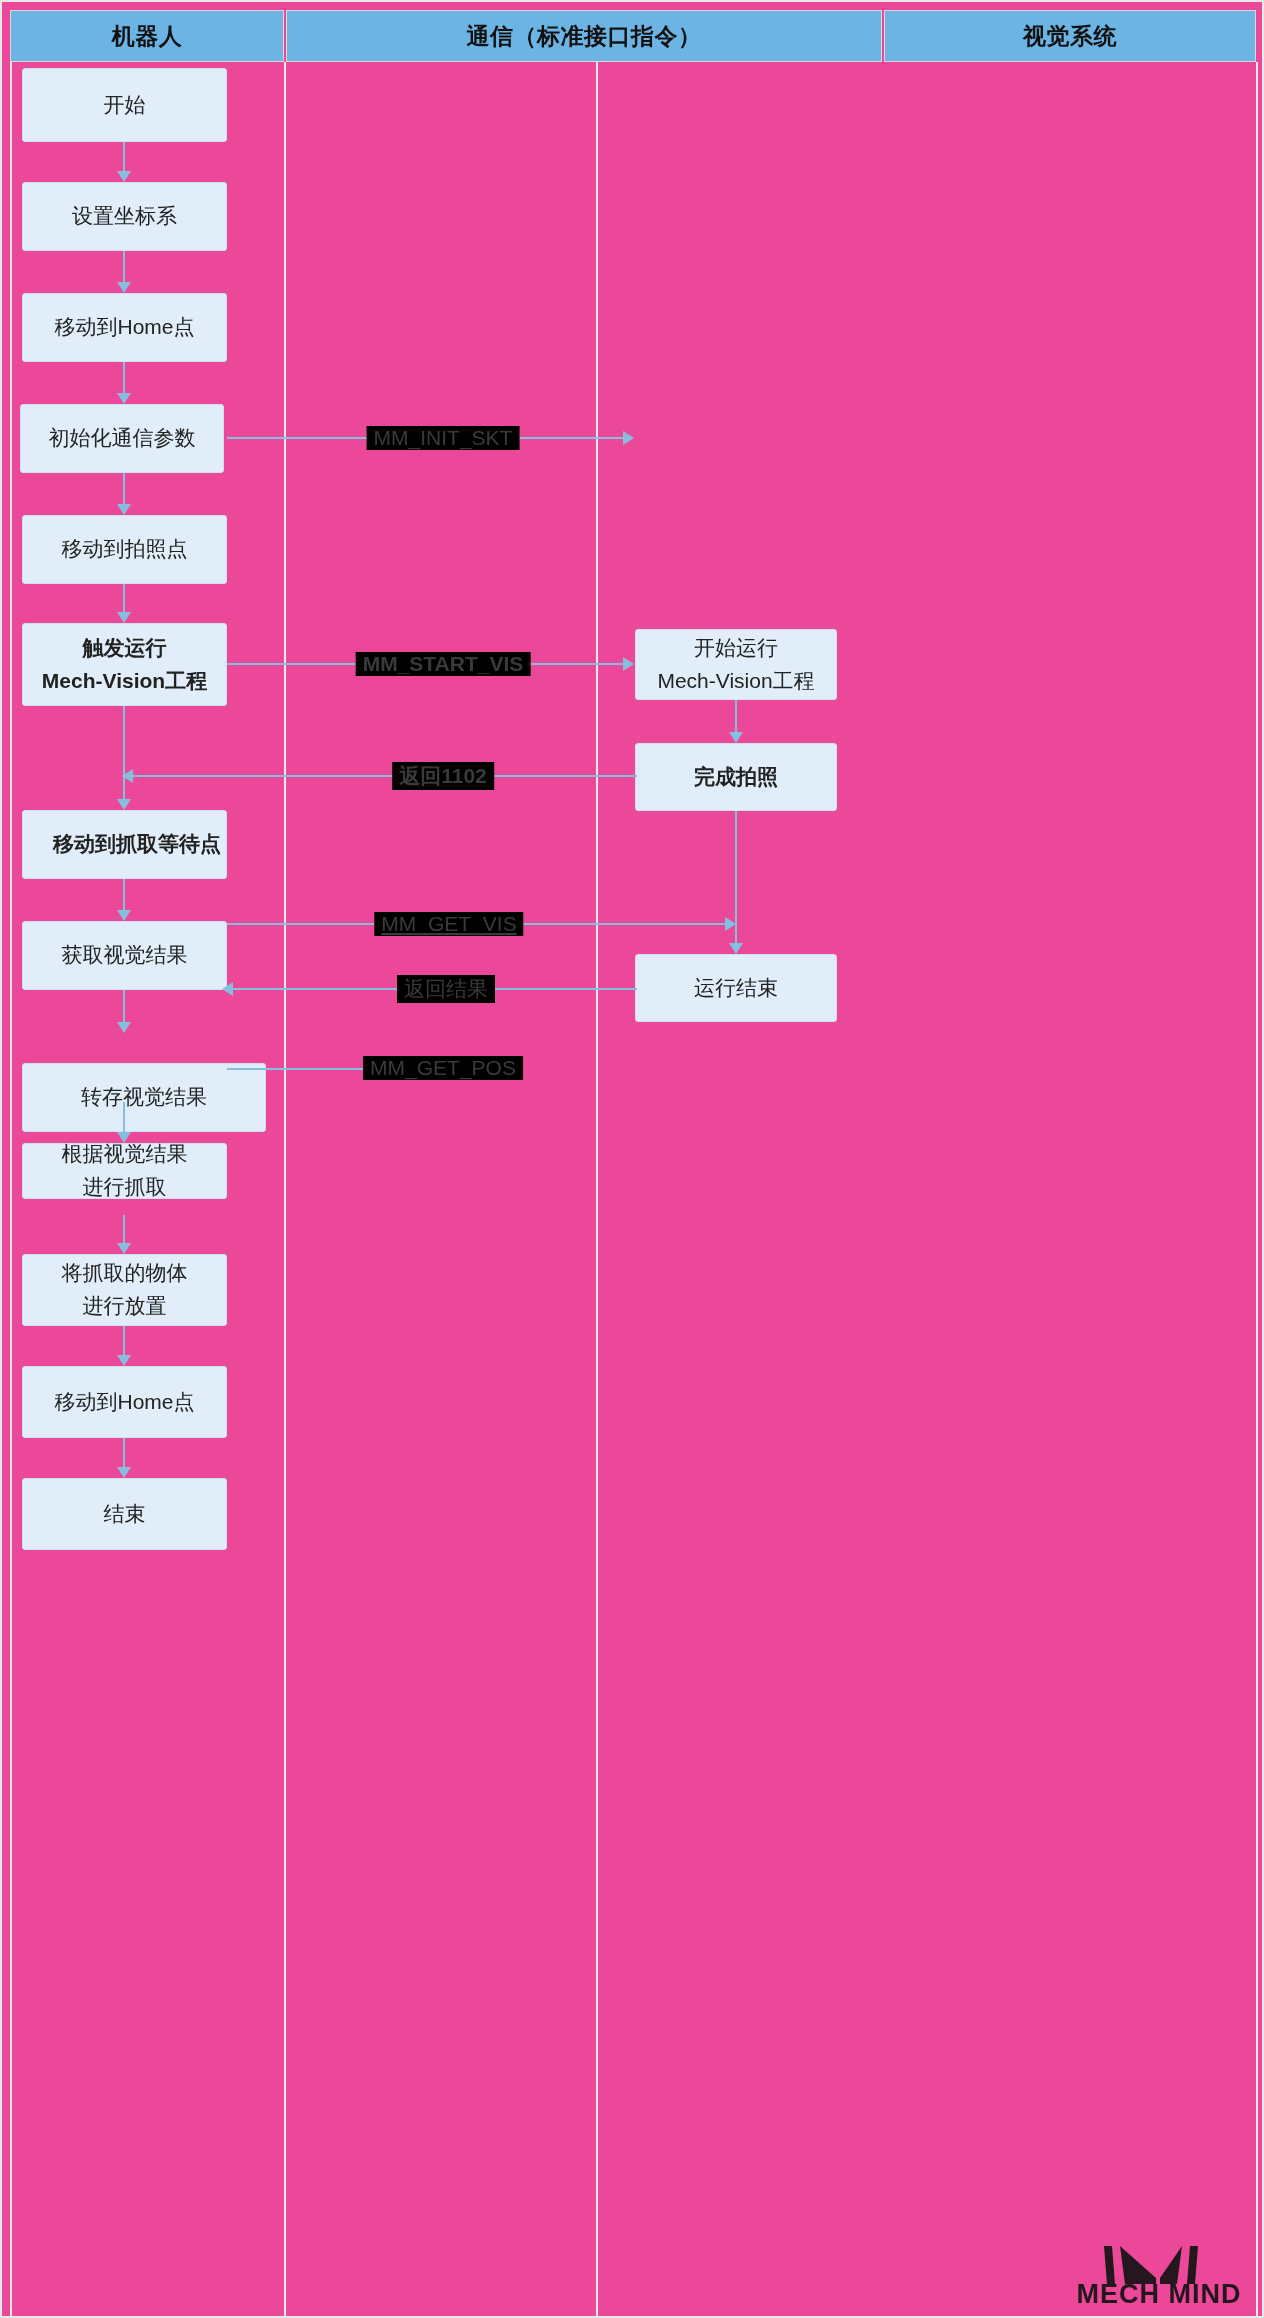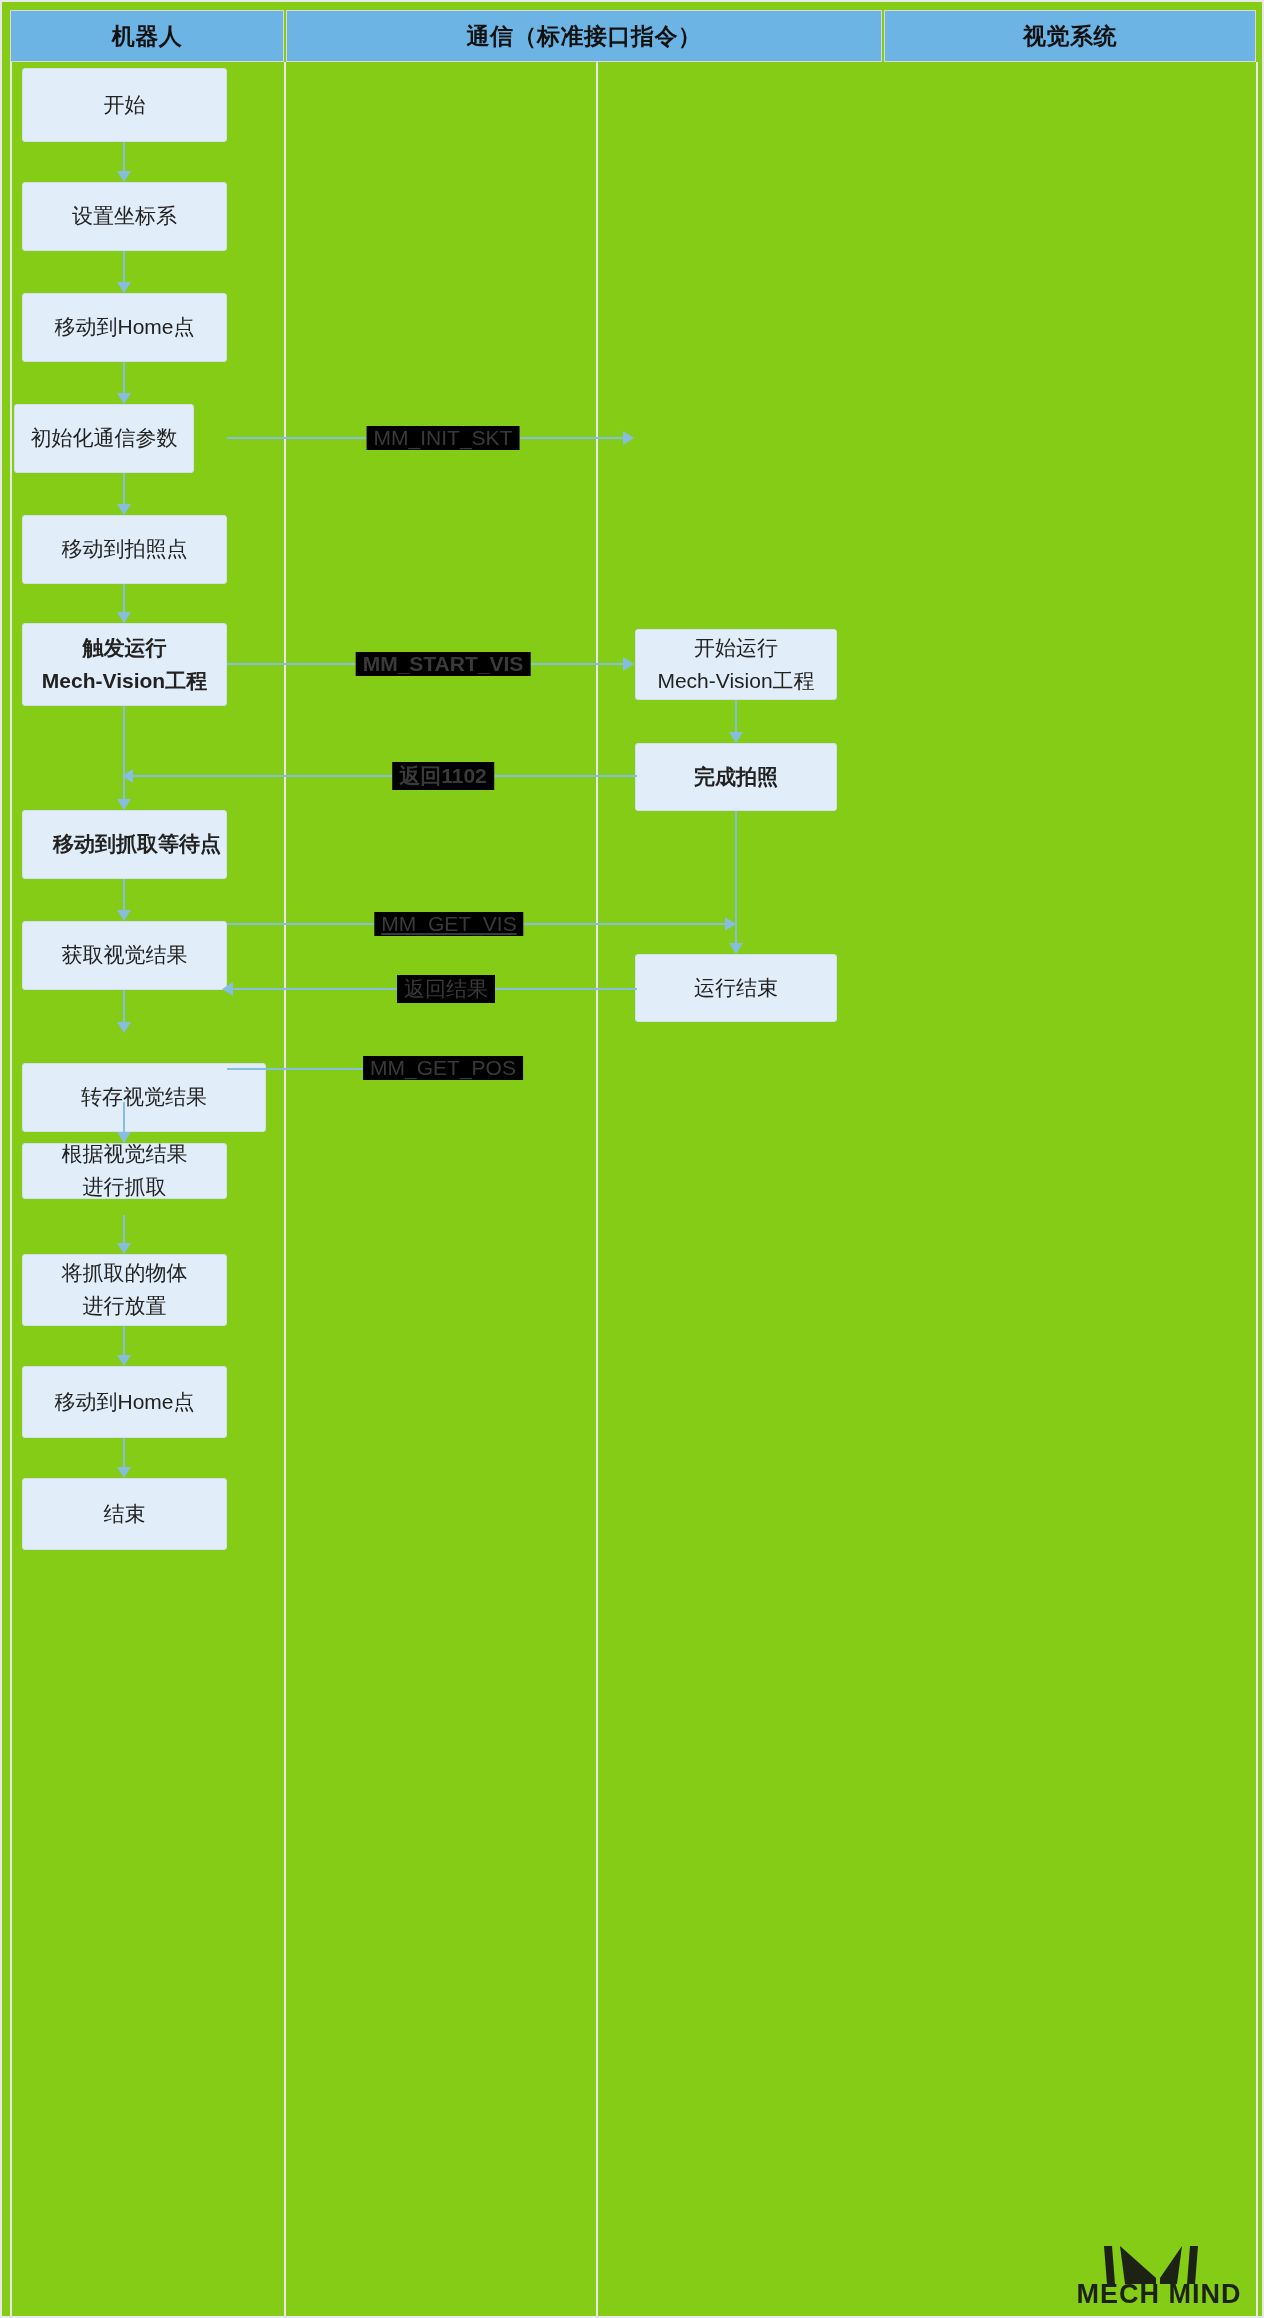--- a/index.html
+++ b/index.html
@@ -5,21 +5,21 @@
   * { box-sizing: border-box; margin: 0; padding: 0; }
   html, body {
     width: 1264px; height: 2318px;
     background: #000;
     font-family: "Liberation Sans", "DejaVu Sans", sans-serif;
     overflow: hidden;
   }
   #diagram {
     position: relative;
     width: 1264px; height: 2318px;
-    background: #84cc16;
+    background: #ec4899;
     border: 2px solid #e8e8e8;
   }
 
   
   .lane-header {
     position: absolute;
     top: 8px;
     height: 52px;
     background: #6cb4e4;
     border: 1px solid #d9d9d9;
@@ -148,21 +148,21 @@
   </div>
 
   <div class="node" style="left:20px; top:180px; width:205px; height:69px;">
     <span class="ln">设置坐标系</span>
   </div>
 
   <div class="node" style="left:20px; top:291px; width:205px; height:69px;">
     <span class="ln">移动到Home点</span>
   </div>
 
-  <div class="node" style="left:12px; top:402px; width:180px; height:69px;">
+  <div class="node" style="left:18px; top:402px; width:204px; height:69px;">
     <span class="ln">初始化通信参数</span>
   </div>
 
   <div class="node" style="left:20px; top:513px; width:205px; height:69px;">
     <span class="ln">移动到拍照点</span>
   </div>
 
   <div class="node bold" style="left:20px; top:621px; width:205px; height:83px;">
     <span class="ln">触发运行</span>
     <span class="ln">Mech-Vision工程</span>

